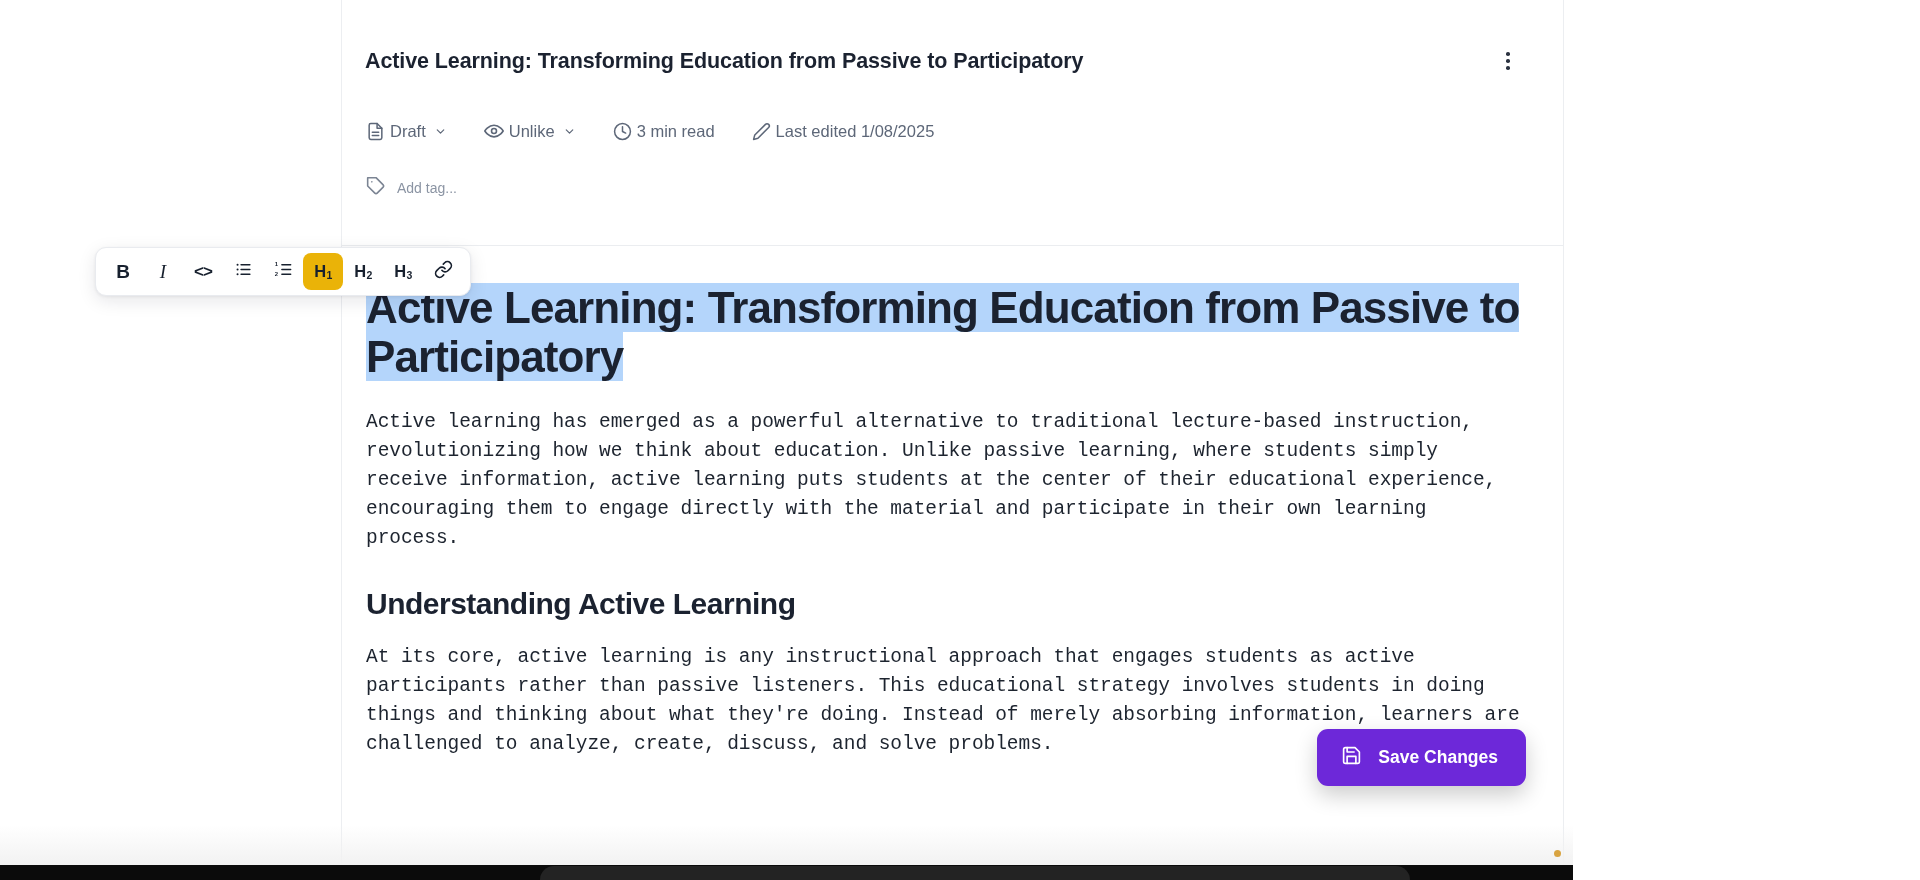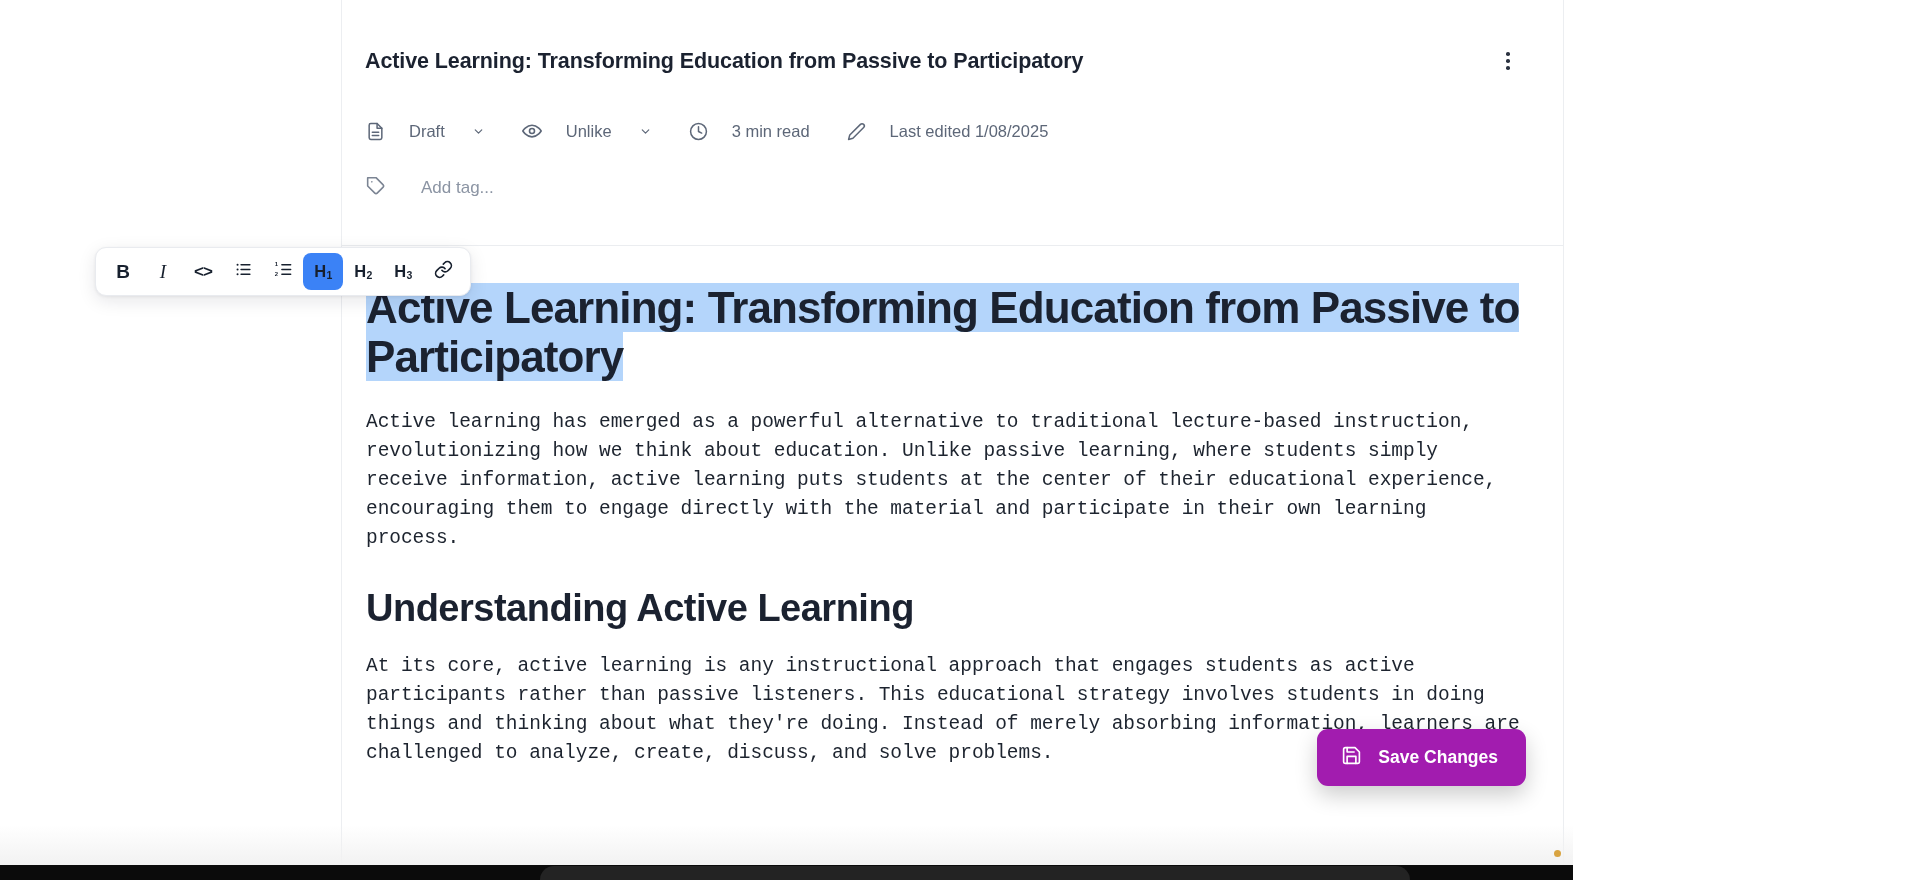--- a/index.html
+++ b/index.html
@@ -95,21 +95,21 @@
     position: absolute;
     left: 24px;
     top: 121px;
     display: flex;
     align-items: center;
     gap: 0;
   }
   .meta-item {
     display: flex;
     align-items: center;
-    gap: 24px;
+    gap: 5px;
     color: #5d6778;
     font-size: 16.5px;
     cursor: default;
     padding-right: 37px;
     white-space: nowrap;
   }
   .meta-item.clickable { cursor: pointer; }
   .meta-item svg { display: block; flex: none; }
   .chev {
     margin-left: 3px;
@@ -123,25 +123,24 @@
     top: 176px;
     display: flex;
     align-items: center;
     gap: 11px;
   }
   .tag-input {
     border: none;
     outline: none;
     background: transparent;
     font-family: "Liberation Sans", sans-serif;
-    font-size: 17px;
+    font-size: 14px;
     color: #8b94a3;
     width: 300px;
     padding: 2px 0;
-    margin-left: 24px;
   }
   .tag-input::placeholder { color: #8b94a3; }
 
   
   .format-toolbar {
     position: absolute;
     left: 95px;
     top: 247px;
     height: 49px;
     display: flex;
@@ -162,21 +161,21 @@
     justify-content: center;
     border: none;
     background: transparent;
     border-radius: 8px;
     cursor: pointer;
     color: #17202e;
     font-family: "Liberation Sans", sans-serif;
     font-size: 17px;
     font-weight: bold;
   }
-  .tb-btn.active { background: #3b82f6; }
+  .tb-btn.active { background: #eab308; }
   .tb-btn .hx {
     font-size: 16.5px;
     font-weight: bold;
     line-height: 1;
     letter-spacing: -0.2px;
   }
   .tb-btn .hx sub {
     font-size: 10.5px;
     font-weight: bold;
     vertical-align: baseline;
@@ -207,21 +206,21 @@
     color: #1b2230;
     letter-spacing: -0.9px;
     margin-bottom: 26px;
   }
   .h1 .sel {
     background: #b4d5fb;
     box-decoration-break: clone;
     -webkit-box-decoration-break: clone;
   }
   .h2 {
-    font-size: 38px;
+    font-size: 30px;
     font-weight: bold;
     color: #1b2230;
     letter-spacing: -0.5px;
     margin: 34px 0 22px 0;
   }
   p.body {
     font-size: 19.5px;
     line-height: 1.49;
     color: #1d242f;
     letter-spacing: -0.05px;
@@ -231,21 +230,21 @@
   
   .save-btn {
     position: absolute;
     right: 47px;
     bottom: 94px;
     height: 57px;
     display: flex;
     align-items: center;
     gap: 16px;
     padding: 0 28px 0 24px;
-    background: #a21caf;
+    background: #6d28d9;
     color: #ffffff;
     border: none;
     border-radius: 11px;
     font-family: "Liberation Sans", sans-serif;
     font-size: 17.5px;
     font-weight: bold;
     cursor: pointer;
     box-shadow: 0 9px 22px rgba(0,0,0,0.20);
     z-index: 50;
   }

